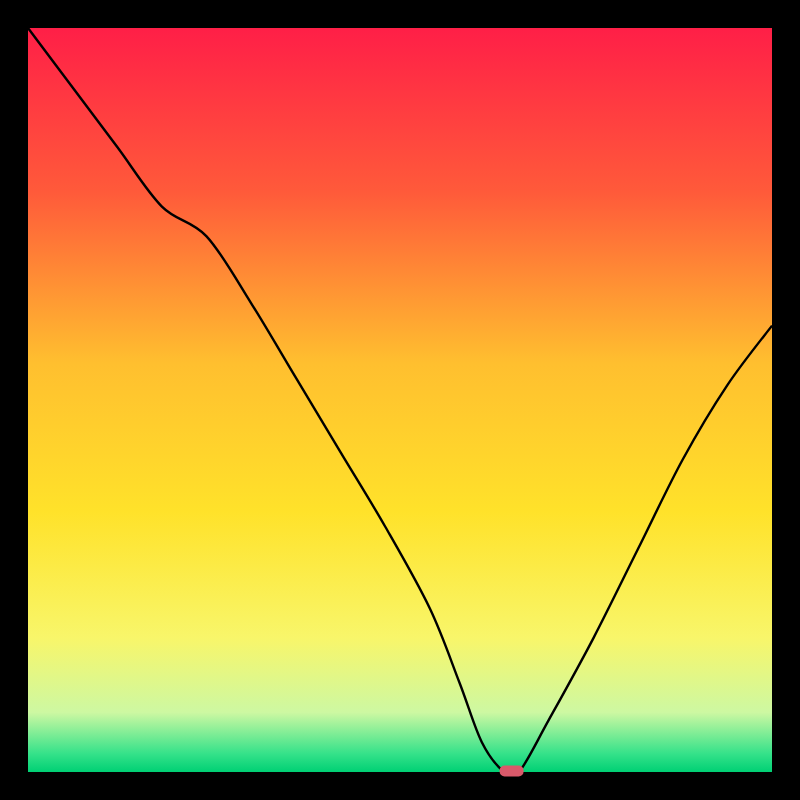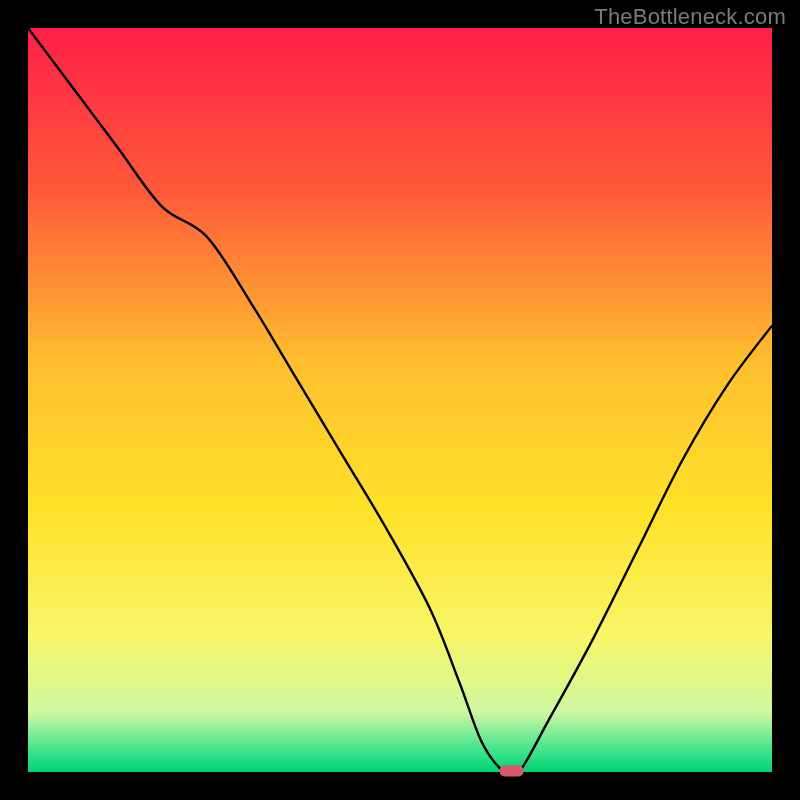--- a/index.html
+++ b/index.html
@@ -50,14 +50,13 @@
         </linearGradient>
   </defs>
 
   <rect id="plot-bg" x="28" y="28" width="744" height="744" fill="url(#bg-grad)"></rect>
 
   <path id="curve" fill="none" stroke-width="2.4" d="M 28 28 C 35.44 37.919999999999995, 57.76 67.67999999999996, 72.64 87.51999999999997 C 87.52 107.35999999999997, 102.4 127.20000000000002, 117.28 147.04000000000002 C 132.16 166.88000000000002, 147.04 191.68, 161.92 206.56 C 176.79999999999998 221.44, 191.68 220.20000000000002, 206.56 236.32000000000002 C 221.44 252.44000000000003, 236.32 279.71999999999997, 251.2 303.28 C 266.08 326.84, 280.96 352.88, 295.84 377.68 C 310.71999999999997 402.48, 325.59999999999997 427.28000000000003, 340.47999999999996 452.08000000000004 C 355.35999999999996 476.88000000000005, 370.24 500.44, 385.12 526.48 C 400 552.52, 417.36000000000007 582.2800000000001, 429.76000000000005 608.32 C 442.16 634.36, 450.84 660.4000000000001, 459.52 682.72 C 468.2 705.04, 474.4 727.36, 481.84 742.24 C 489.28 757.12, 497.96000000000004 767.04, 504.16 772 C 510.36 776.96, 511.59999999999997 780.6800000000001, 519.04 772 C 526.4799999999999 763.3199999999999, 536.4 742.24, 548.8 719.92 C 561.1999999999999 697.5999999999999, 578.5600000000001 666.6, 593.44 638.08 C 608.32 609.5600000000001, 623.1999999999999 578.56, 638.0799999999999 548.8 C 652.9599999999999 519.04, 667.84 486.8, 682.72 459.52000000000004 C 697.6 432.24000000000007, 712.48 407.44, 727.36 385.12 C 742.24 362.8, 764.56 335.52000000000004, 772 325.6" stroke="#000000"></path>
 
   <rect id="marker" rx="5" ry="5" x="499.6" y="765.5" width="24" height="11" fill="#d9596a"></rect>
 </svg>
 
-<div class="watermark">TheBottleneck.com</div>
 </div>
 
 </body></html>

